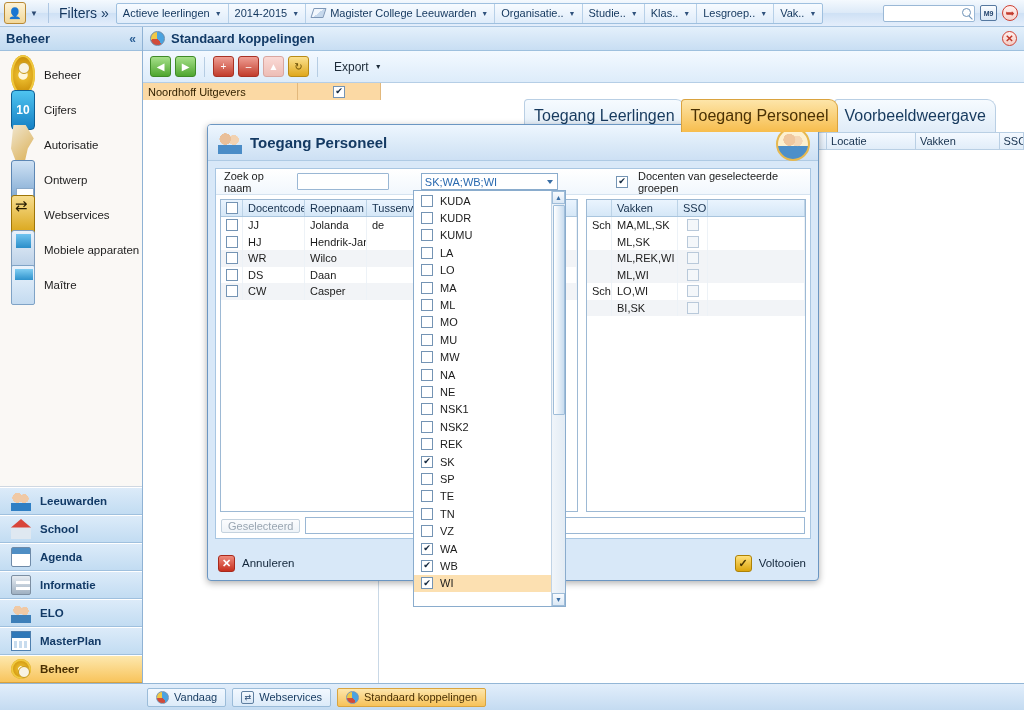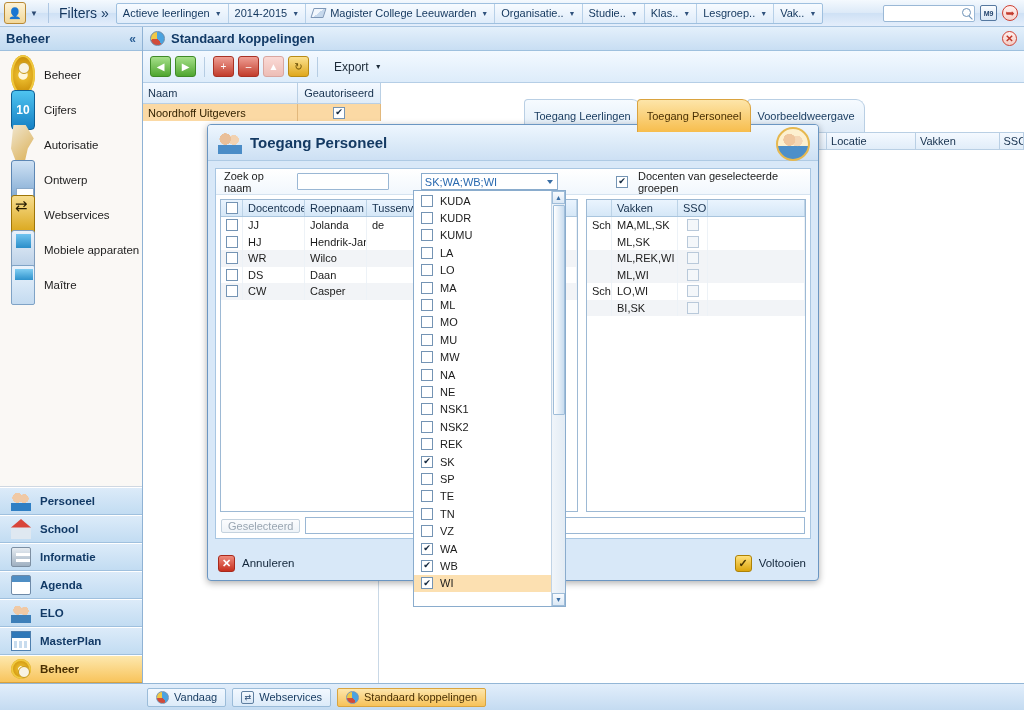--- a/index.html
+++ b/index.html
@@ -222,21 +222,21 @@
   .cb.dis { border-color: #b9c9da; background: #f4f7fa; }
 
   
   .tabsrow {
     position: absolute; left: 381px; top: 85px; right: 0; height: 21px;
     display: flex; align-items: flex-end; gap: 0;
     border-bottom: 1px solid #b9cfe4;
   }
   .tab {
     height: 19px; padding: 16px 9px;
-    display: flex; align-items: center; font-size: 11px; color: #173a5e;
+    display: flex; align-items: center; font-size: 16px; color: #173a5e;
     background: linear-gradient(to bottom,#f6fbff,#e0ecf8);
     border: 1px solid #b9cfe4; border-bottom: none;
     border-radius: 4px 9px 0 0;
     margin-right: -4px;
   }
   .tab.active {
     background: linear-gradient(to bottom,#fde5a9,#f7bd4d);
     border-color: #daa33f; color: #4a3104; z-index: 2;
   }
   .subhdr {
@@ -507,33 +507,33 @@
       </div>
       <div class="sb-row">
         <span class="ico ico-maitre"></span>
         <span>Maître</span>
       </div>
     </div>
     <div class="sb-filler"></div>
     <div class="sb-nav">
       <div class="sb-nav-row">
         <span class="ico ico-pupils"></span>
-        <span>Personeel</span>
+        <span>Leeuwarden</span>
       </div>
       <div class="sb-nav-row">
         <span class="ico ico-school"></span>
         <span>School</span>
       </div>
       <div class="sb-nav-row">
+        <span class="ico ico-agenda"></span>
+        <span>Agenda</span>
+      </div>
+      <div class="sb-nav-row">
         <span class="ico ico-info"></span>
         <span>Informatie</span>
-      </div>
-      <div class="sb-nav-row">
-        <span class="ico ico-agenda"></span>
-        <span>Agenda</span>
       </div>
       <div class="sb-nav-row">
         <span class="ico ico-elo"></span>
         <span>ELO</span>
       </div>
       <div class="sb-nav-row">
         <span class="ico ico-mp"></span>
         <span>MasterPlan</span>
       </div>
       <div class="sb-nav-row active">
@@ -558,24 +558,20 @@
       <div class="tbtn red">–</div>
       <div class="tbtn pink">▲</div>
       <div class="tbtn orange">↻</div>
       <div class="tb-div"></div>
       <div class="export-btn">
         <span>Export</span>
         <span class="arr">▼</span>
       </div>
     </div>
 
-    <div class="listhdr" style="width:238px;">
-      <div class="lh-cell" style="width:155px;">Naam</div>
-      <div class="lh-cell center" style="width:83px;">Geautoriseerd</div>
-    </div>
     <div class="listrow" style="width:238px;">
       <div class="lr-cell" style="width:155px;">Noordhoff Uitgevers</div>
       <div class="lr-cell center" style="width:83px;">
         <span class="cb checked"></span>
       </div>
     </div>
 
     <div class="tabsrow">
       <div class="tab">Toegang Leerlingen</div>
       <div class="tab active">Toegang Personeel</div>

